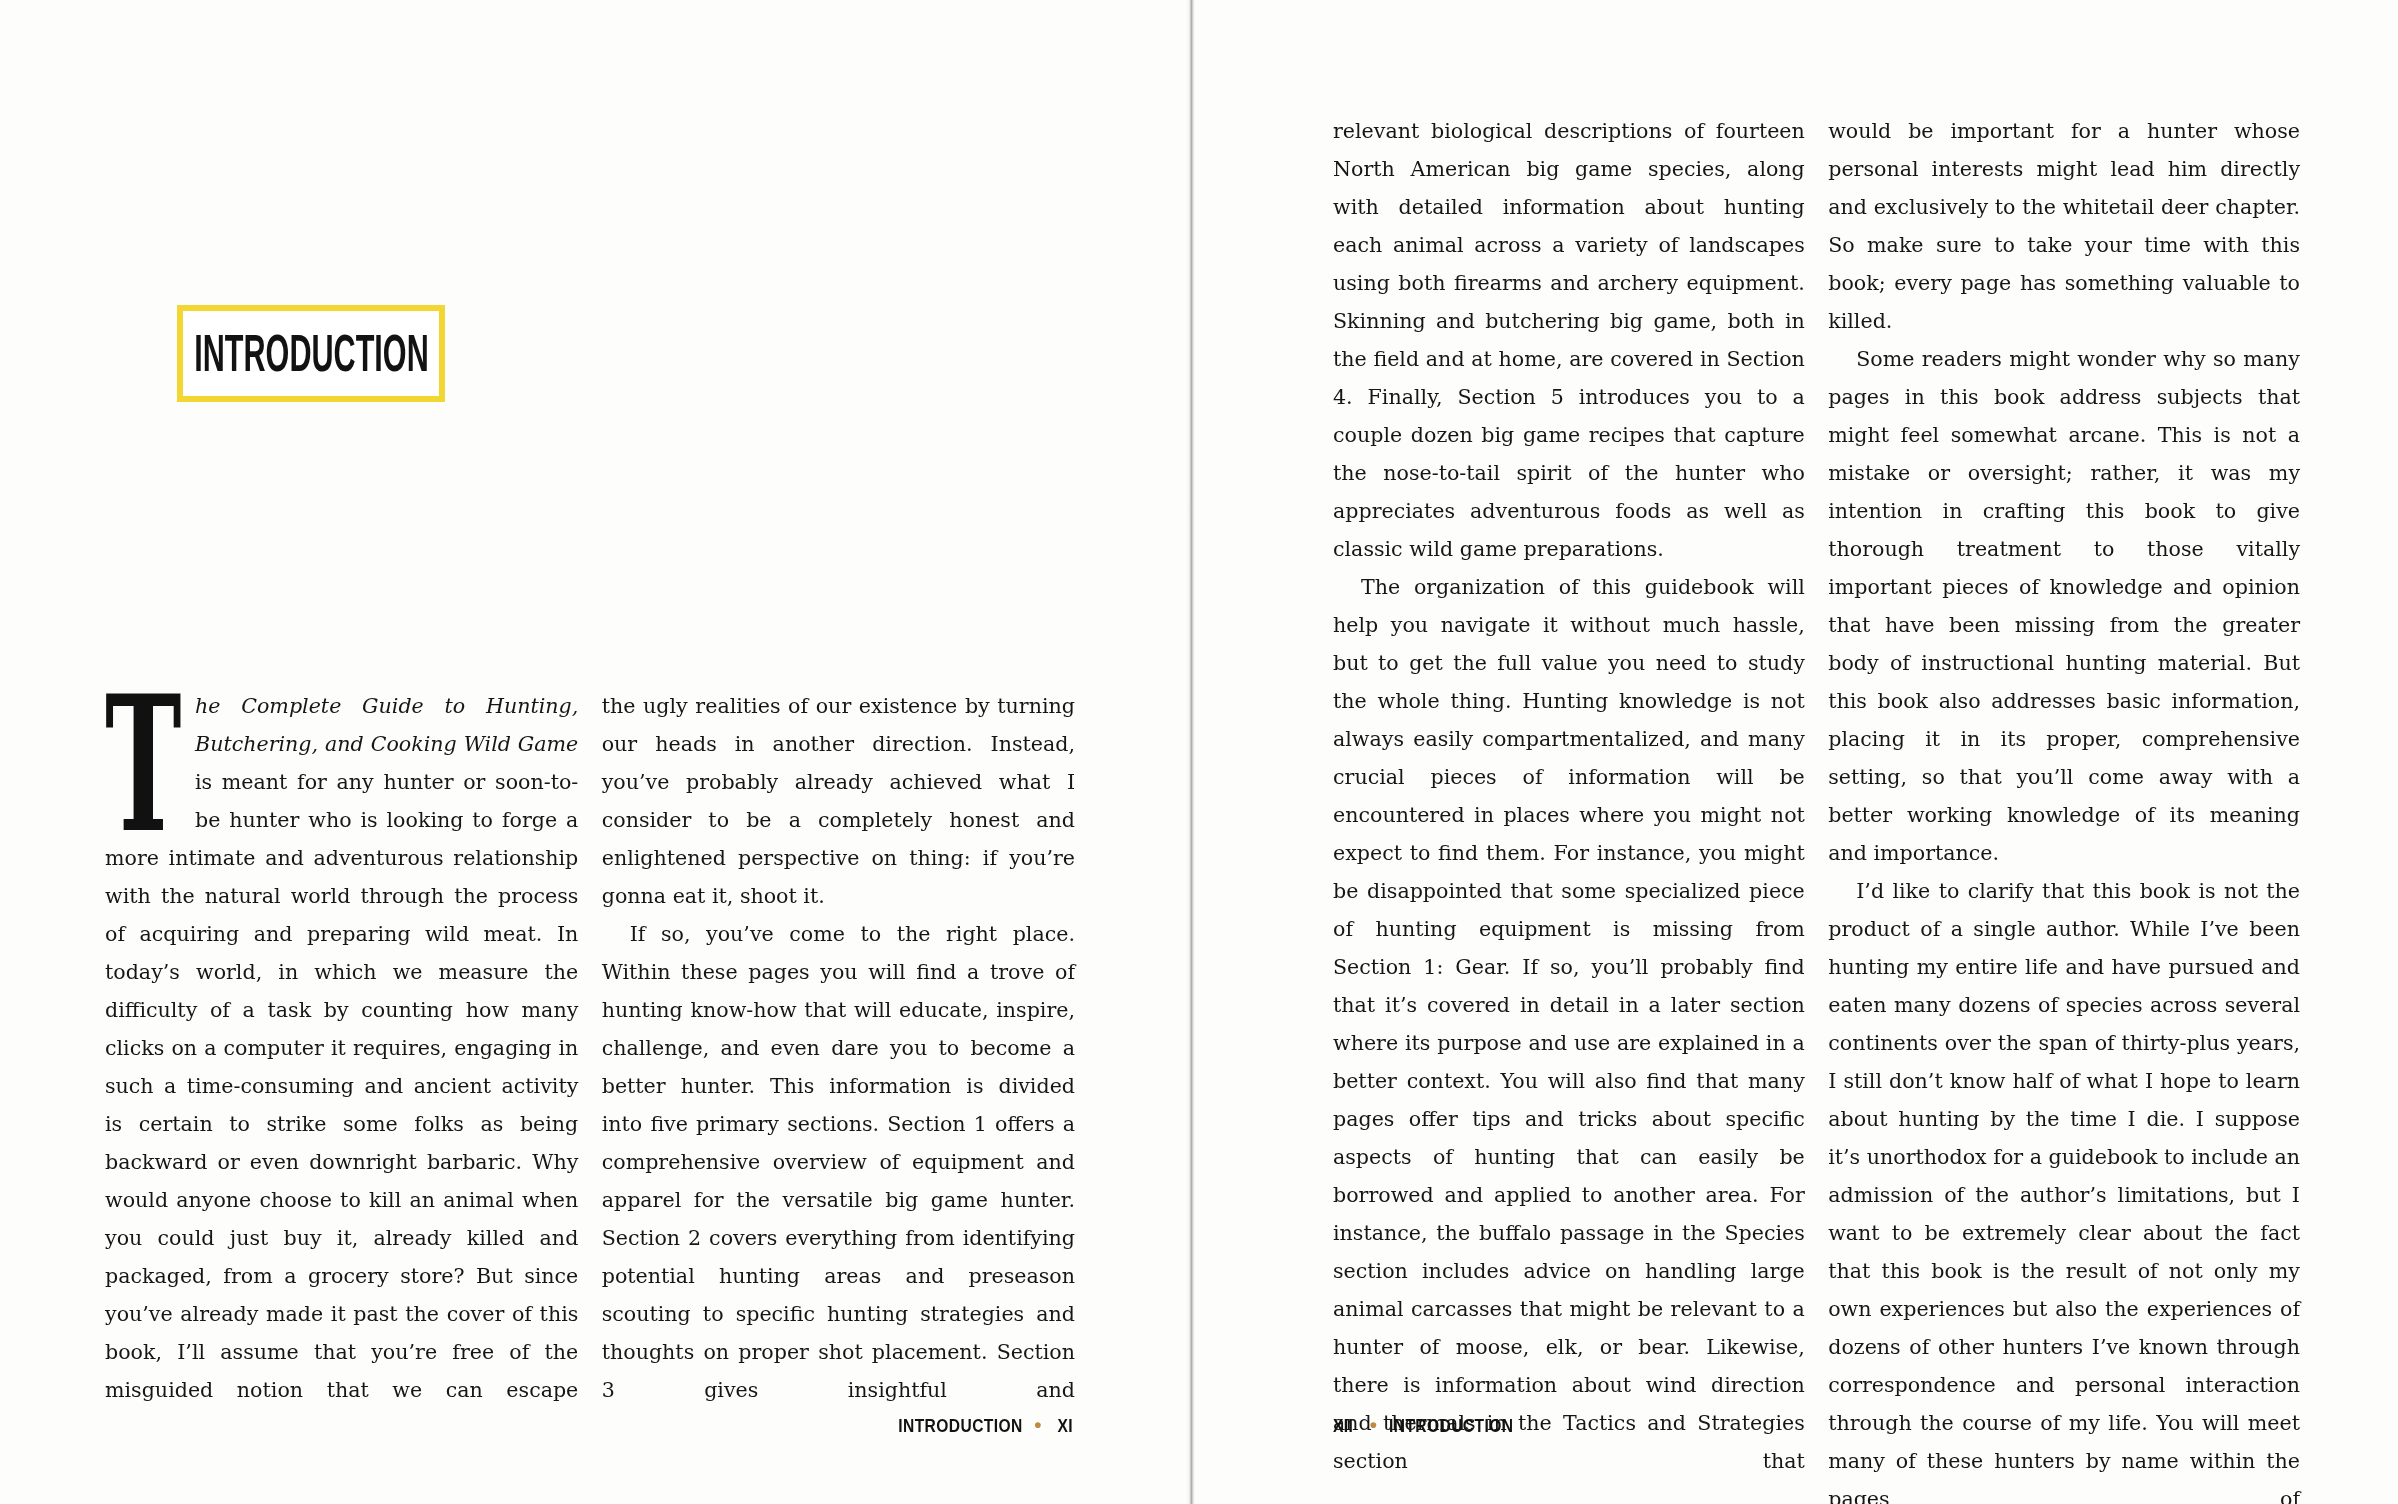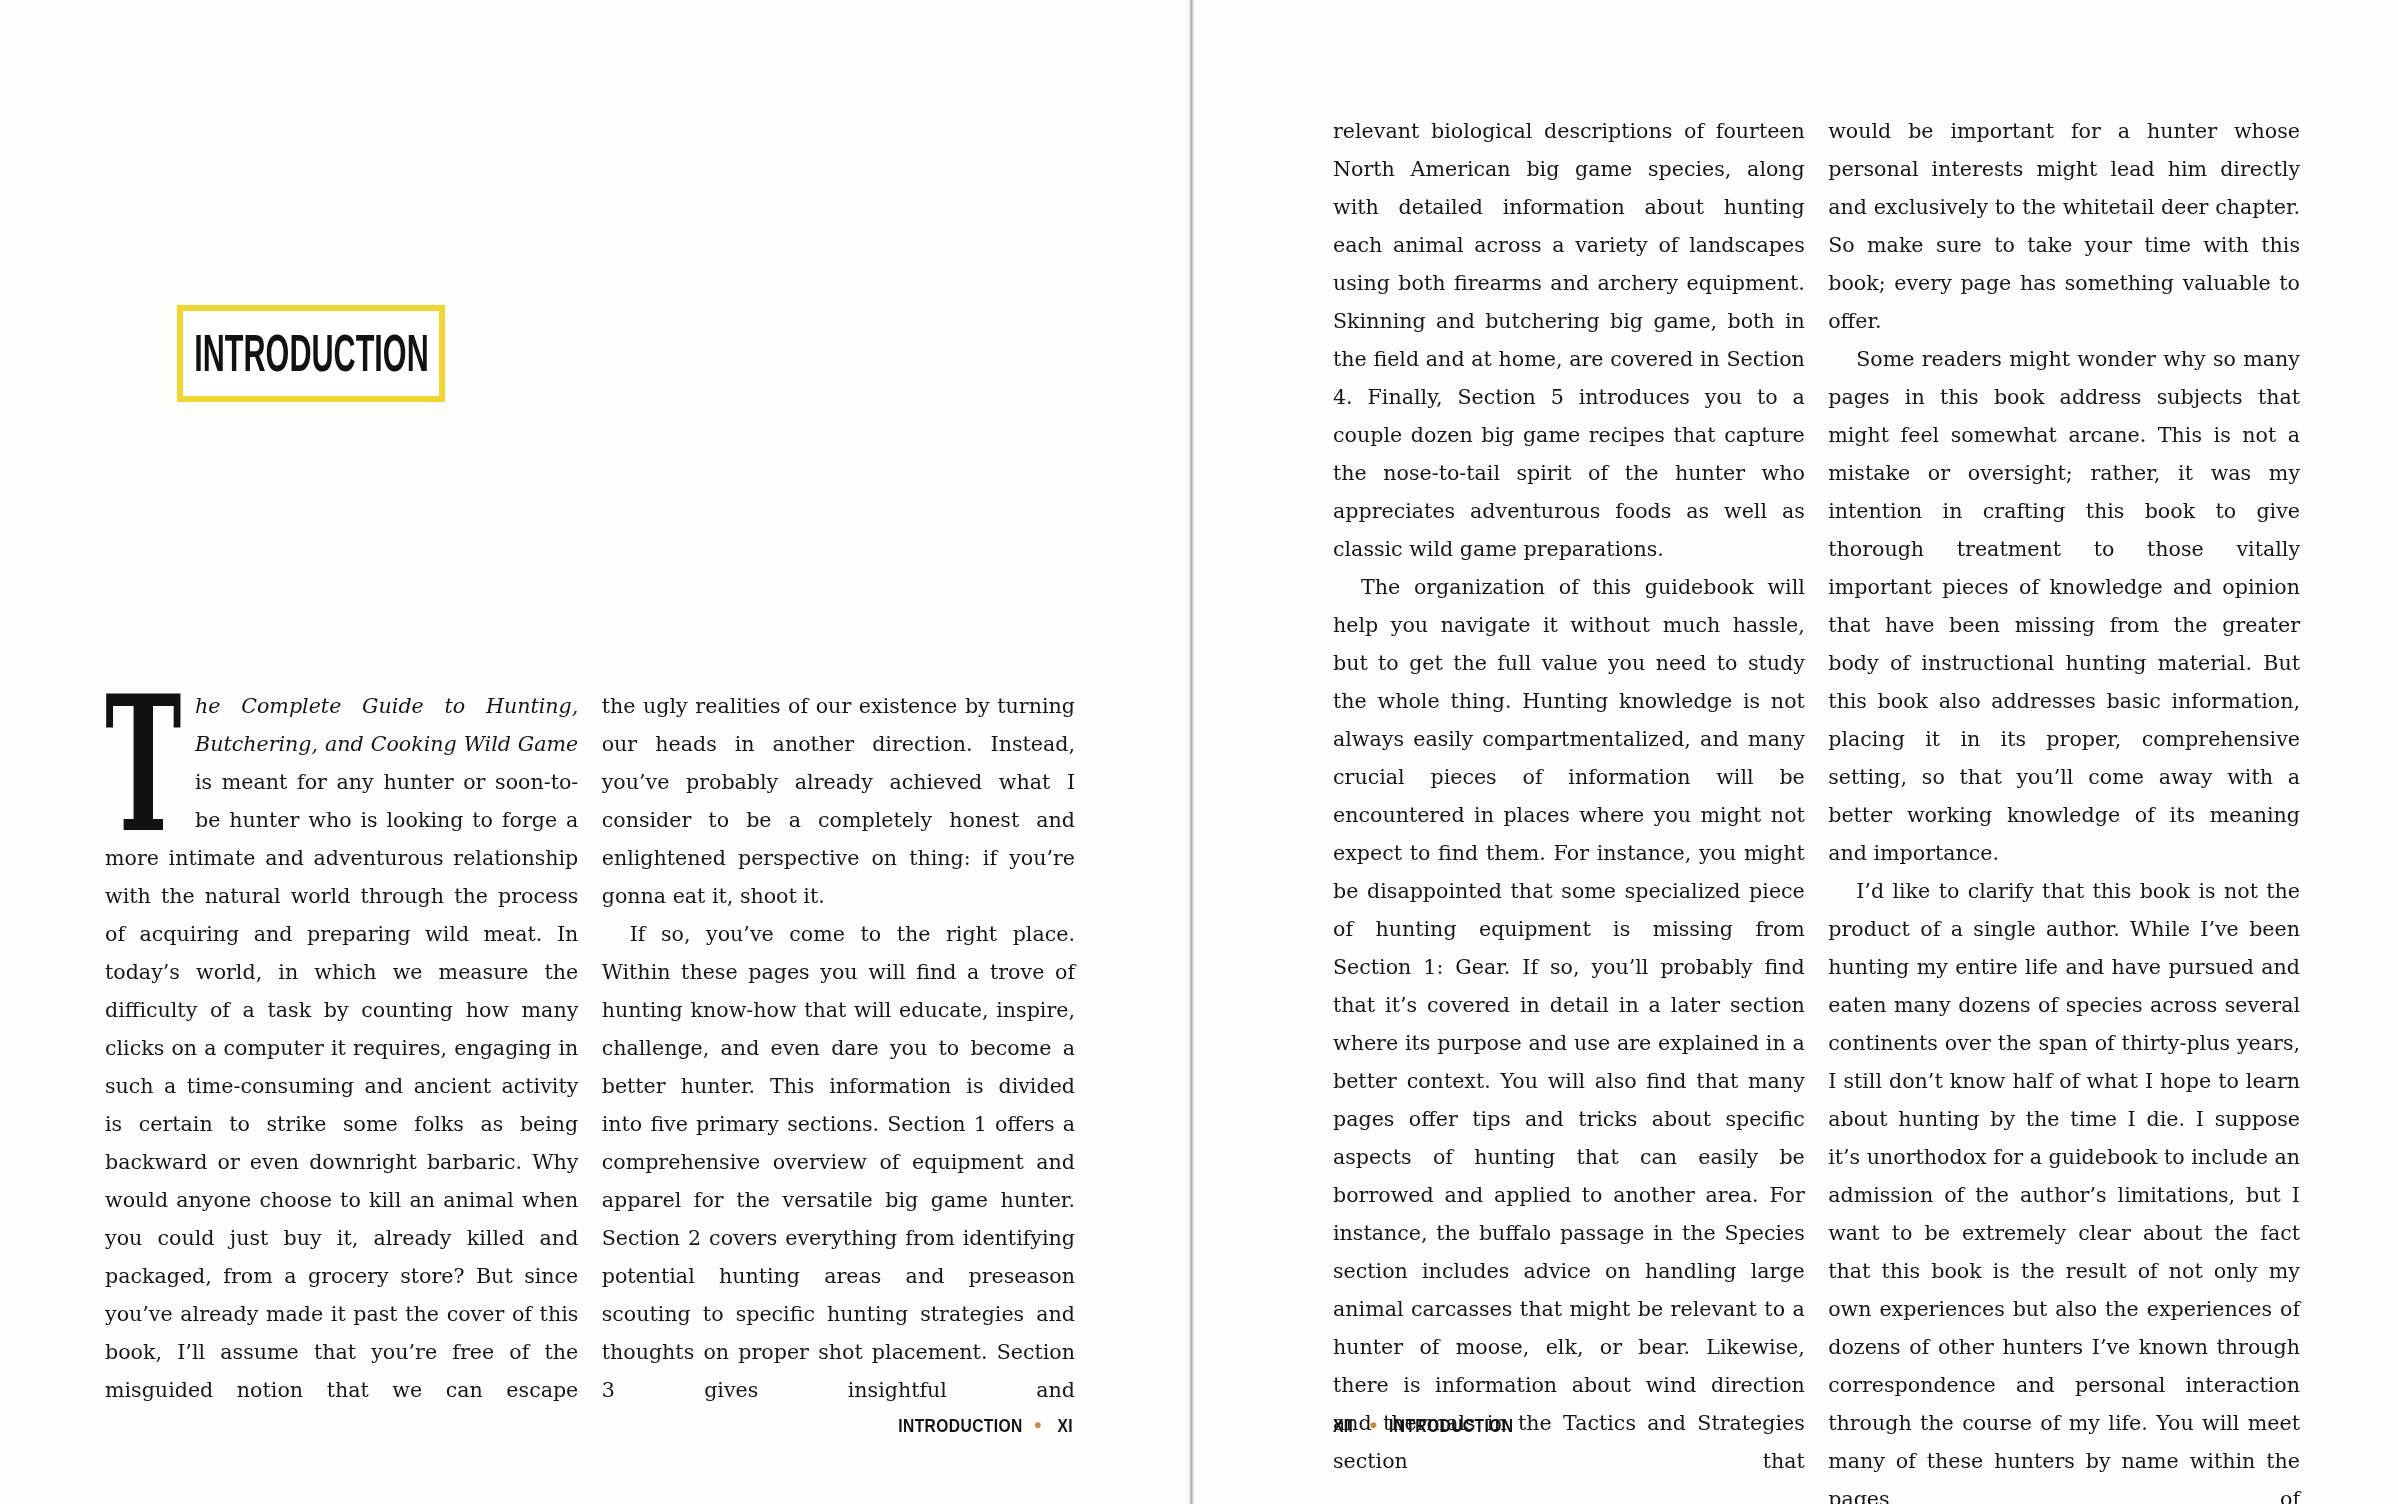--- a/index.html
+++ b/index.html
@@ -107,21 +107,21 @@
   <div class="gutter"></div>
 
   <div class="page right">
 
     <div class="cols rp">
       <div class="col">
         <p class="para">relevant biological descriptions of fourteen North American big game species, along with detailed information about hunting each animal across a variety of landscapes using both firearms and archery equipment. Skinning and butchering big game, both in the field and at home, are covered in Section 4. Finally, Section 5 introduces you to a couple dozen big game recipes that capture the nose-to-tail spirit of the hunter who appreciates adventurous foods as well as classic wild game preparations.</p>
         <p class="para indent cont-end">The organization of this guidebook will help you navigate it without much hassle, but to get the full value you need to study the whole thing. Hunting knowledge is not always easily compartmentalized, and many crucial pieces of information will be encountered in places where you might not expect to find them. For instance, you might be disappointed that some specialized piece of hunting equipment is missing from Section 1: Gear. If so, you’ll probably find that it’s covered in detail in a later section where its purpose and use are explained in a better context. You will also find that many pages offer tips and tricks about specific aspects of hunting that can easily be borrowed and applied to another area. For instance, the buffalo passage in the Species section includes advice on handling large animal carcasses that might be relevant to a hunter of moose, elk, or bear. Likewise, there is information about wind direction and thermals in the Tactics and Strategies section that</p>
       </div>
       <div class="col">
-        <p class="para">would be important for a hunter whose personal interests might lead him directly and exclusively to the whitetail deer chapter. So make sure to take your time with this book; every page has something valuable to offer.</p>
+        <p class="para">would be important for a hunter whose personal interests might lead him directly and exclusively to the whitetail deer chapter. So make sure to take your time with this book; every page has something valuable to killed.</p>
         <p class="para indent">Some readers might wonder why so many pages in this book address subjects that might feel somewhat arcane. This is not a mistake or oversight; rather, it was my intention in crafting this book to give thorough treatment to those vitally important pieces of knowledge and opinion that have been missing from the greater body of instructional hunting material. But this book also addresses basic information, placing it in its proper, comprehensive setting, so that you’ll come away with a better working knowledge of its meaning and importance.</p>
         <p class="para indent cont-end">I’d like to clarify that this book is not the product of a single author. While I’ve been hunting my entire life and have pursued and eaten many dozens of species across several continents over the span of thirty-plus years, I still don’t know half of what I hope to learn about hunting by the time I die. I suppose it’s unorthodox for a guidebook to include an admission of the author’s limitations, but I want to be extremely clear about the fact that this book is the result of not only my own experiences but also the experiences of dozens of other hunters I’ve known through correspondence and personal interaction through the course of my life. You will meet many of these hunters by name within the pages of</p>
       </div>
     </div>
 
     <div class="footer fr">
       <span class="f-page">XII</span>
       <span class="dot">•</span>
       <span class="f-label">INTRODUCTION</span>
     </div>

